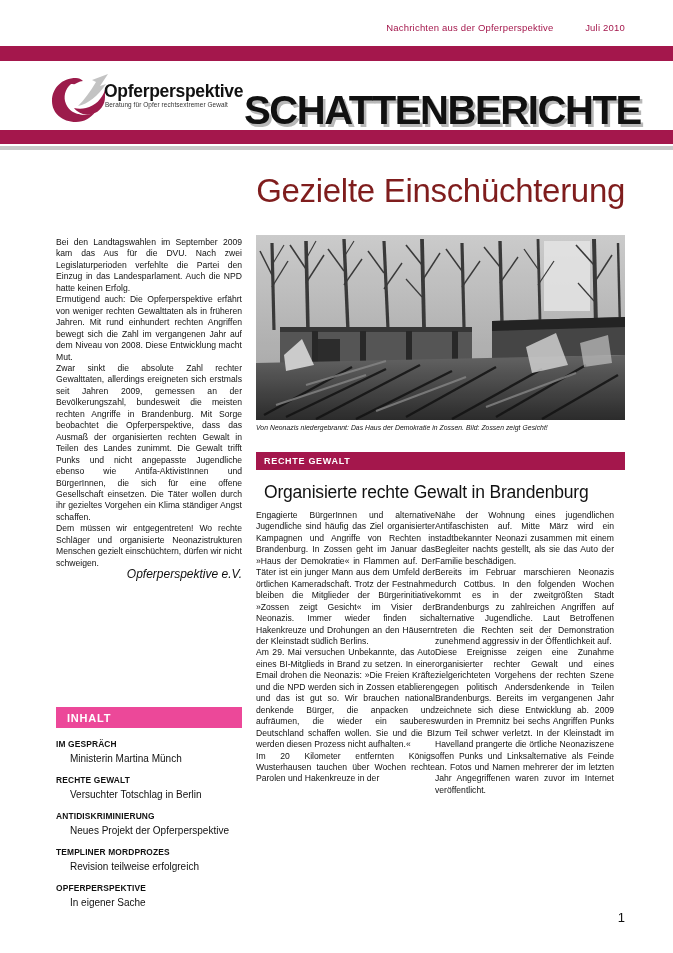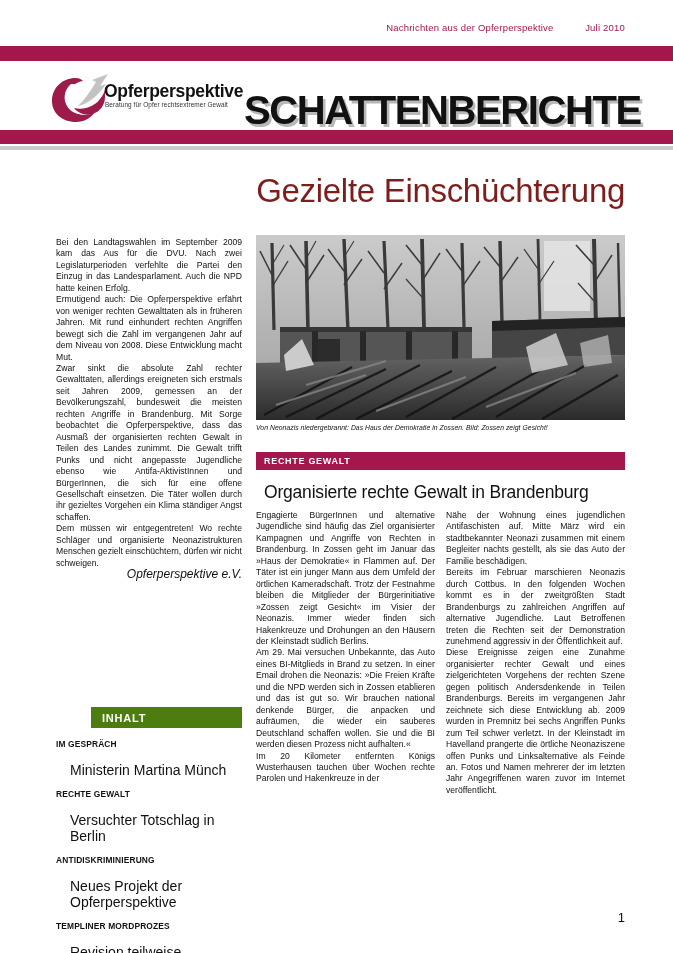--- a/index.html
+++ b/index.html
@@ -137,41 +137,40 @@
   }
 
   
   .inhalt {
     position: absolute;
     left: 56px;
     top: 707px;
     width: 186px;
   }
   .inhalt-bar {
-    background: #4d7c0f;
+    background: #ec4899;
     color: #fff;
     font-size: 11px;
     font-weight: bold;
     letter-spacing: 0.8px;
     padding: 4.5px 0 4.5px 11px;
-    margin-left: 35px;
   }
   .toc { margin-top: 11px; }
   .toc-item { margin-bottom: 11px; }
   .toc-item:last-child { margin-bottom: 0; }
   .toc-head {
     font-size: 8.4px;
     font-weight: bold;
     letter-spacing: 0.15px;
     color: #111;
   }
   .toc-sub {
-    font-size: 14px;
-    color: #111;
-    margin-top: 13px;
+    font-size: 10px;
+    color: #111;
+    margin-top: 4px;
     padding-left: 14px;
   }
 
   
   .photo-wrap {
     position: absolute;
     left: 256px;
     top: 235px;
     width: 369px;
   }
@@ -215,21 +214,20 @@
     color: #111;
     letter-spacing: -0.2px;
   }
 
   .article-cols {
     position: absolute;
     left: 256px;
     top: 510px;
     width: 369px;
     display: flex;
-    gap: 11px;
   }
   .article-col {
     width: 179px;
     font-size: 8.6px;
     line-height: 11.45px;
     text-align: justify;
     color: #111;
   }
   .article-col p { margin: 0; }
 

